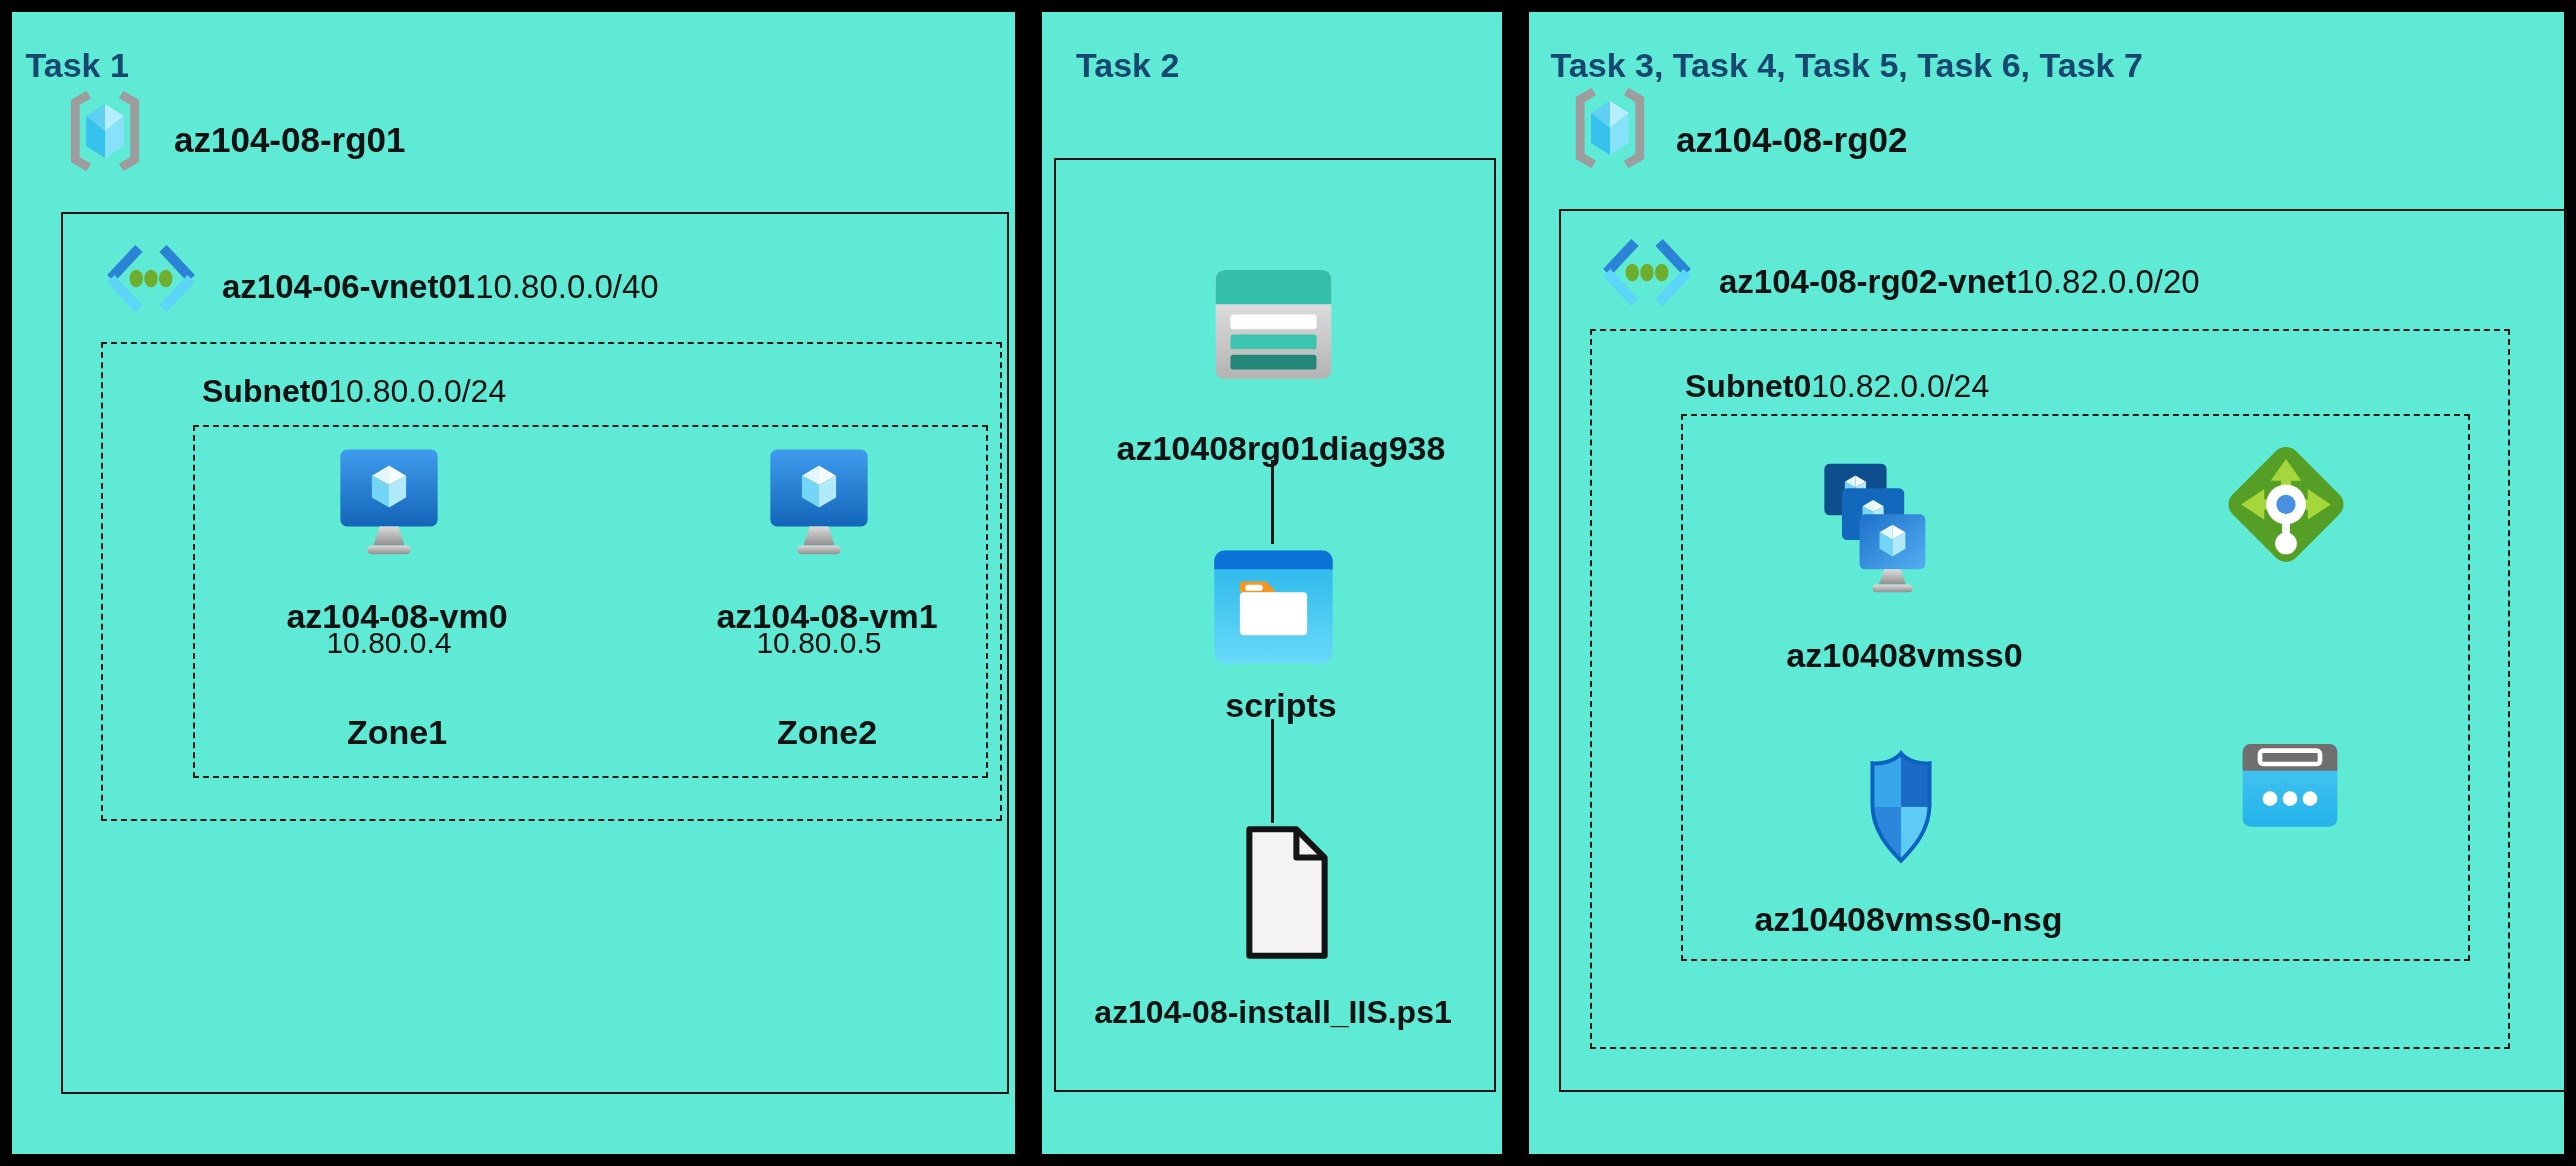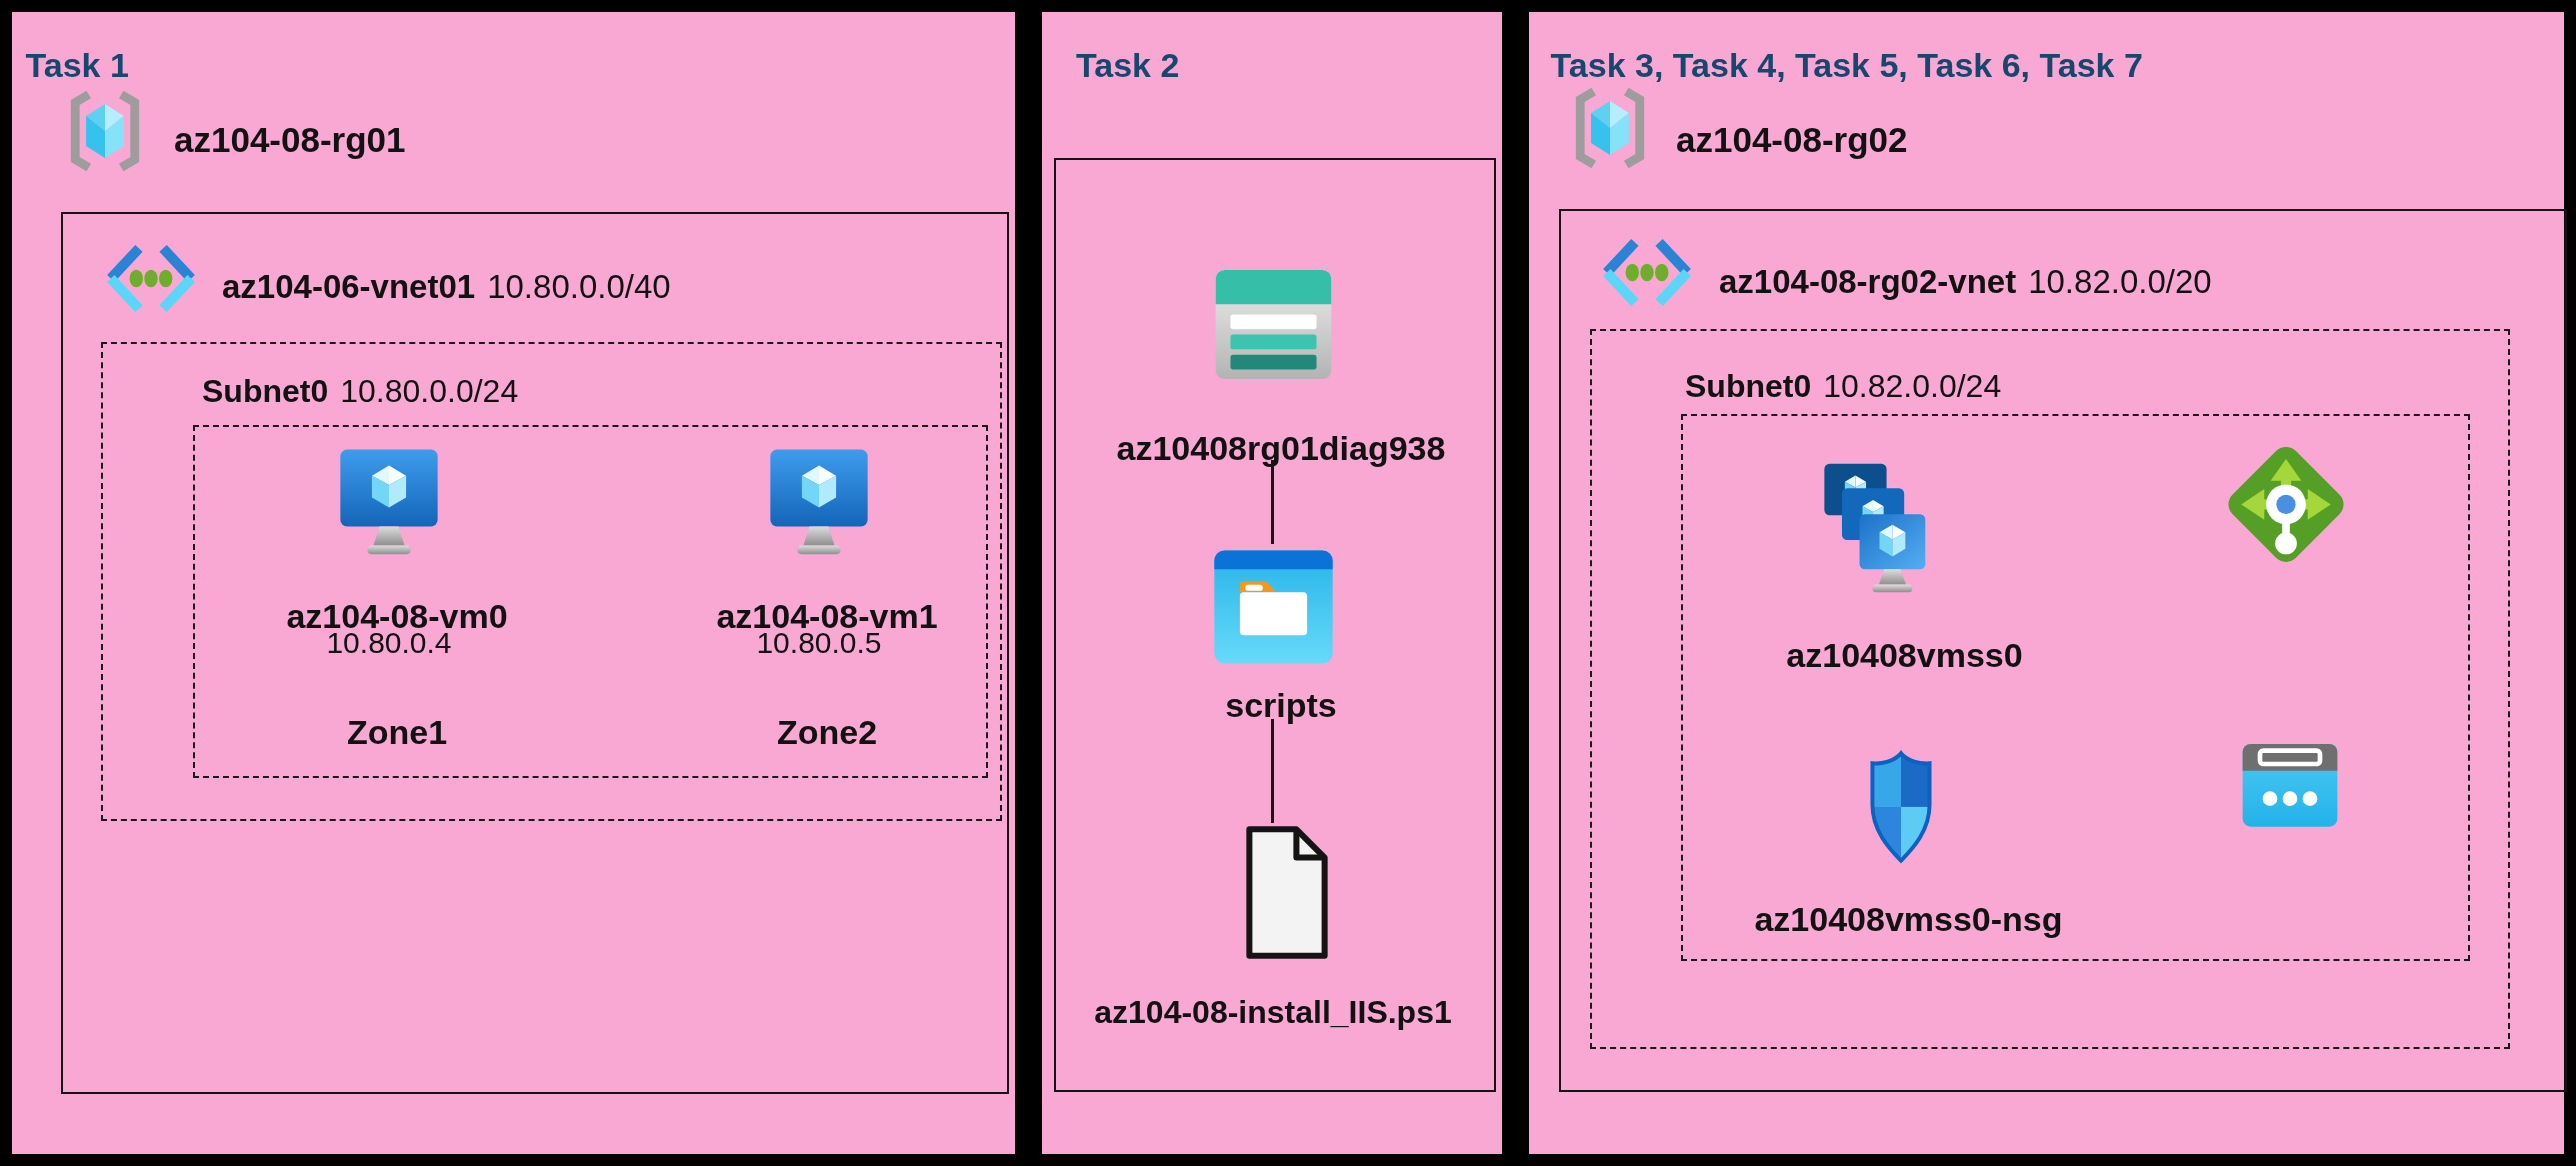--- a/index.html
+++ b/index.html
@@ -1,24 +1,24 @@
 <!DOCTYPE html>
 <html style="font-size:10.8px"><head>
 <meta charset="utf-8">
 <style>
   html,body{margin:0;padding:0;background:#000;}
   #stage{position:relative;width:2576px;height:1166px;background:#000000;
          font-family:"Liberation Sans","DejaVu Sans",sans-serif;color:#121212;overflow:hidden;}
-  .panel{position:absolute;background:#f9a8d4;text-decoration:underline;}
+  .panel{position:absolute;background:#5eead4;text-decoration:underline;}
   .ttl{position:absolute;font-size:34px;font-weight:700;color:#17476f;white-space:nowrap;}
   .box{position:absolute;border:2.7px solid #141414;}
   .dash{position:absolute;border:2.7px dashed #1a1a1a;}
   .lbl{position:absolute;white-space:nowrap;color:#121212;}
   .b{font-weight:700;margin-top:12px;}
-  .pair{display:flex;gap:12px;align-items:baseline;}
+  .pair{display:flex;gap:0;align-items:baseline;}
   .ctr{text-align:center;}
   .ic{position:absolute;line-height:0;}
   .ic svg{display:block;}
   .line{position:absolute;width:3.4px;background:#161616;}
   .f49{font-size:33px;line-height:38px;}
   .f47{font-size:32px;line-height:36px;}
   .f52{font-size:35px;line-height:43px;}
   .f50{font-size:34px;line-height:39px;padding-left:8px;}
   .f46{font-size:30px;line-height:36px;}
   .f48{font-size:32px;line-height:38px;}

